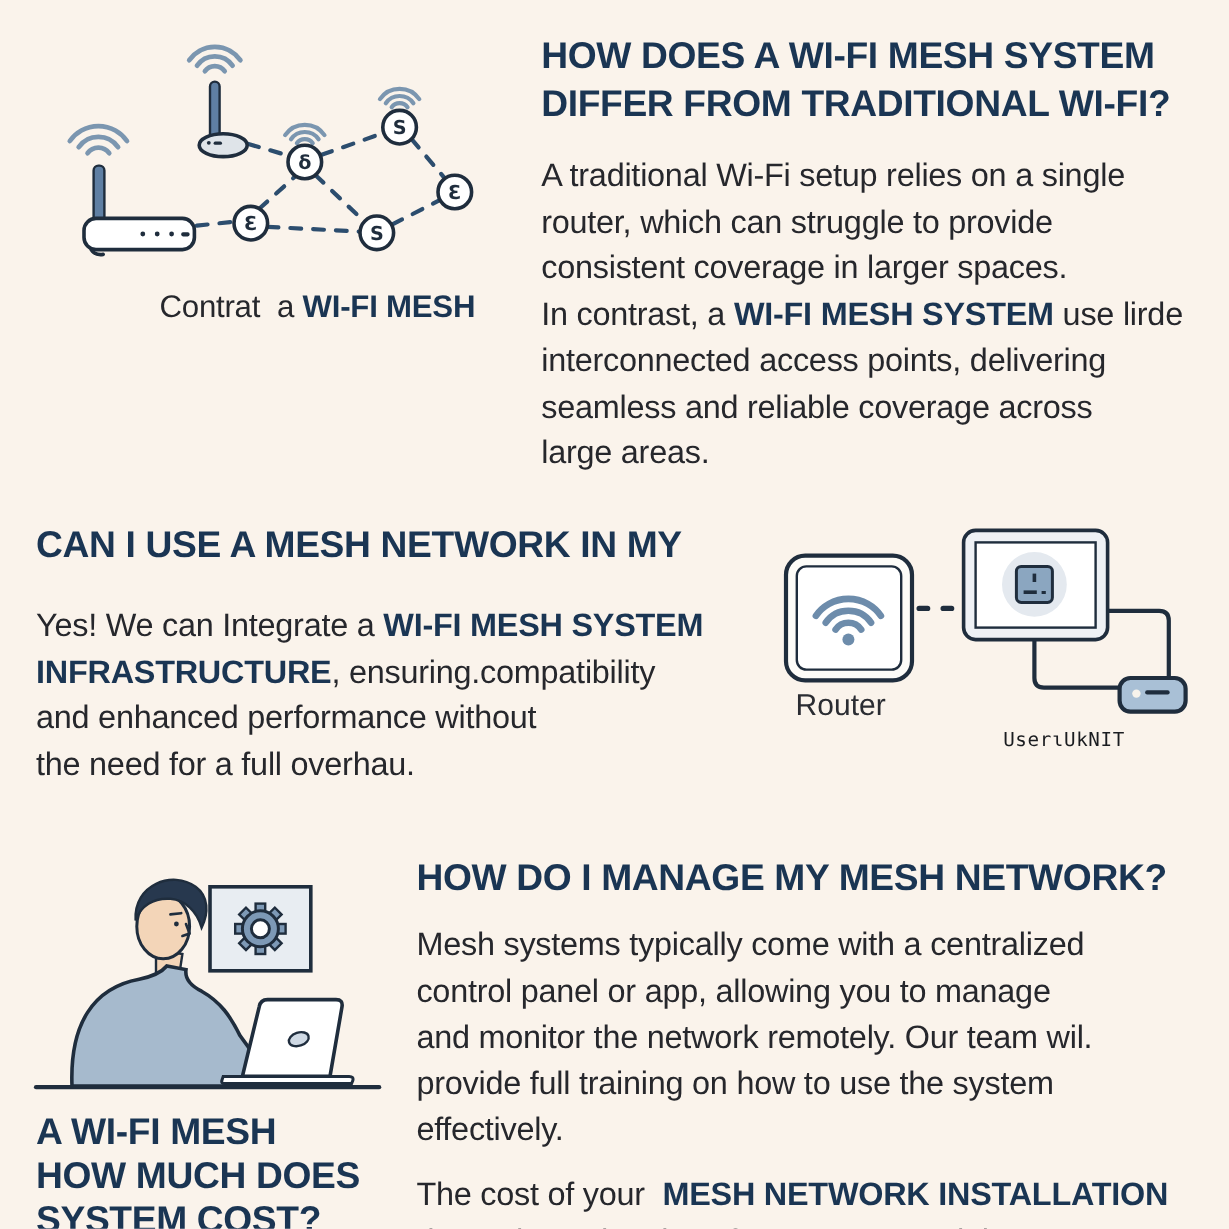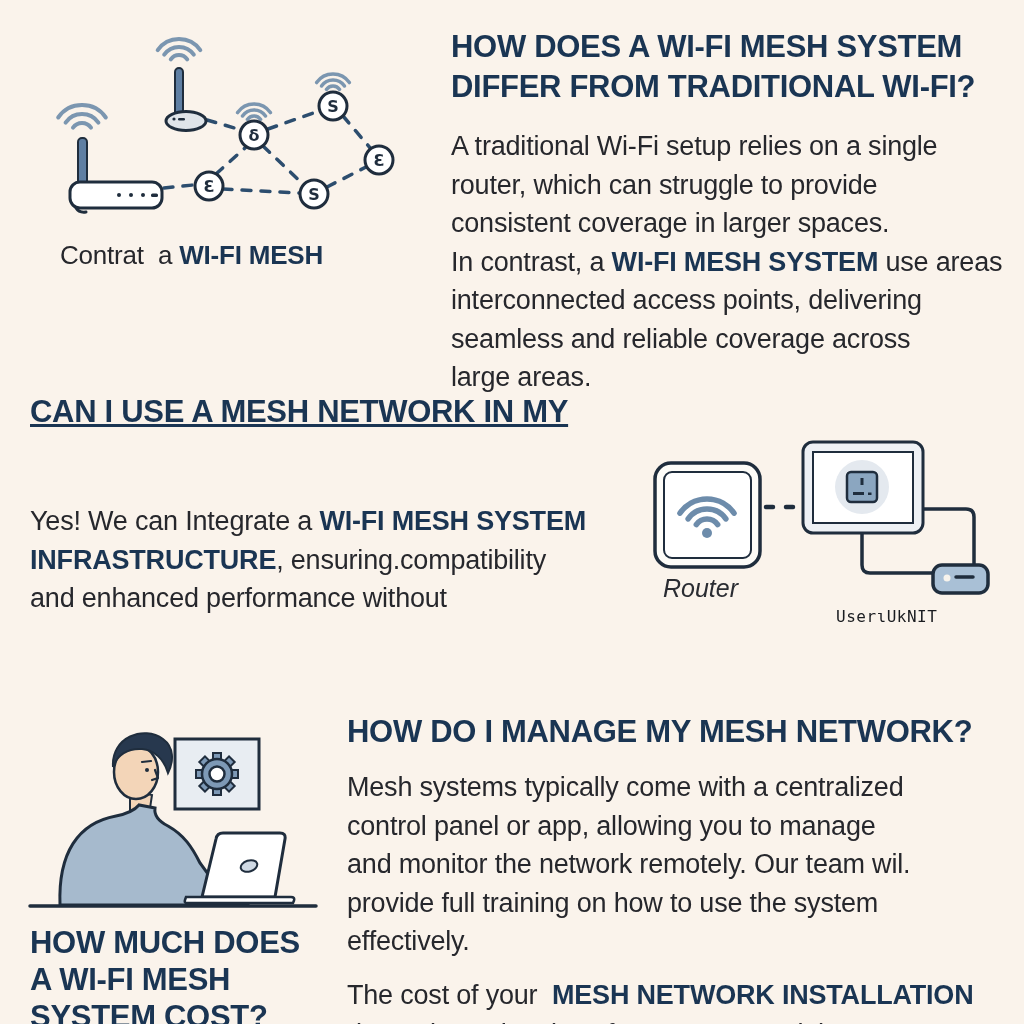--- a/index.html
+++ b/index.html
@@ -11,21 +11,21 @@
   .abs{position:absolute;}
   .h{
     font-weight:700;font-size:31px;line-height:40px;
     color:#1a3553;letter-spacing:-0.3px;
   }
   .body-txt{
     font-size:27px;line-height:38.5px;color:#26272c;letter-spacing:-0.2px;
   }
   .body-txt .b,.cap .b{font-weight:700;color:#1a3553;}
   .cap{
-    font-size:26px;line-height:35px;color:#26272c;text-align:left;letter-spacing:-0.2px;
+    font-size:26px;line-height:35px;color:#26272c;text-align:right;letter-spacing:-0.2px;
   }
   .lbl{font-size:25px;color:#2a2c32;}
   .lbl-mono{font-family:"DejaVu Sans Mono",monospace;font-size:16px;color:#1a1c20;letter-spacing:0.5px;font-weight:500;}
   .ln{white-space:pre;}
 </style>
 </head>
 <body>
 
 <svg class="abs" style="left:18px;top:14px;" width="412" height="206" viewBox="0 0 412 206">
 
@@ -111,33 +111,34 @@
   </div>
 
 <div class="abs h" style="left:451px;top:27px;width:600px;">
     <div class="ln"><span>HOW DOES A WI-FI MESH SYSTEM</span></div>
     <div class="ln"><span>DIFFER FROM TRADITIONAL WI-FI?</span></div>
   </div>
 <div class="abs body-txt" style="left:451px;top:127px;width:600px;">
     <div class="ln"><span>A traditional Wi-Fi setup relies on a single</span></div>
     <div class="ln"><span>router, which can struggle to provide</span></div>
     <div class="ln"><span>consistent coverage in larger spaces.</span></div>
-    <div class="ln"><span>In contrast, a </span><span class="b">WI-FI MESH SYSTEM</span><span> use areas</span></div>
+    <div class="ln"><span>In contrast, a </span><span class="b">WI-FI MESH SYSTEM</span><span> use lirde</span></div>
     <div class="ln"><span>interconnected access points, delivering</span></div>
     <div class="ln"><span>seamless and reliable coverage across</span></div>
     <div class="ln"><span>large areas.</span></div>
   </div>
 
-<div class="abs h" style="left:30px;top:392px;width:640px;text-decoration:underline;">
+<div class="abs h" style="left:30px;top:434px;width:640px;">
     <div class="ln"><span>CAN I USE A MESH NETWORK IN MY</span></div>
   </div>
 <div class="abs body-txt" style="left:30px;top:502px;width:640px;">
     <div class="ln"><span>Yes! We can Integrate a </span><span class="b">WI-FI MESH SYSTEM</span></div>
     <div class="ln"><span class="b">INFRASTRUCTURE</span><span>, ensuring.compatibility</span></div>
     <div class="ln"><span>and enhanced performance without</span></div>
+    <div class="ln"><span>the need for a full overhau.</span></div>
   </div>
 
 <svg class="abs" style="left:640px;top:428px;" width="384" height="175" viewBox="0 0 384 175">
 
   <path d="M222,74 V137 Q222,145 230,145 H293" fill="none" stroke="#1f2d3d" stroke-width="3.5"></path>
 
   <path d="M283,81 H326 Q334,81 334,89 V137" fill="none" stroke="#1f2d3d" stroke-width="3.5"></path>
 
   <path d="M126,79 H159" stroke="#1f2d3d" stroke-width="4.5" stroke-linecap="round" stroke-dasharray="7 13" fill="none"></path>
 
@@ -162,21 +163,21 @@
     <rect x="228" y="64.5" width="3.5" height="2.5" fill="#1f2d3d"></rect>
   </g>
 
   <g>
     <rect x="293" y="137" width="55" height="28" rx="9" fill="#a9c0d6" stroke="#1f2d3d" stroke-width="3.5"></rect>
     <circle cx="307" cy="150" r="3.5" fill="#f7f3ec"></circle>
     <path d="M316,149 H333" stroke="#1f2d3d" stroke-width="3.5" stroke-linecap="round"></path>
   </g>
 </svg>
 
-<div class="abs lbl" style="left:663px;top:574px;font-style:italic;">Router</div>
+<div class="abs lbl" style="left:663px;top:574px;">Router</div>
 <div class="abs lbl-mono" style="left:836px;top:607px;">UserɩUkNIT</div>
 
 <svg class="abs" style="left:18px;top:715px;" width="305" height="195" viewBox="0 0 305 195">
 
   <g>
     <rect x="157" y="24" width="84" height="70" fill="#e8edf2" stroke="#1f2d3d" stroke-width="3"></rect>
     <g>
       <g fill="#7d99b6" stroke="#1f2d3d" stroke-width="2">
         <rect x="195" y="38" width="8" height="10" transform="rotate(0 199 59)"></rect>
         <rect x="195" y="38" width="8" height="10" transform="rotate(45 199 59)"></rect>
@@ -206,22 +207,22 @@
   <g>
     <path d="M184,182 L198,124 Q199,118 205,118 L262,118 Q268,118 267,124 L257,182 Z" fill="#ffffff" stroke="#1f2d3d" stroke-width="3"></path>
     <ellipse cx="231" cy="151" rx="8.5" ry="5.5" transform="rotate(-18 231 151)" fill="#cfd9e4" stroke="#1f2d3d" stroke-width="2"></ellipse>
     <path d="M168,182 H273 Q277,182 276,185.5 L275,188 H169 Q166,188 167,185 Z" fill="#ffffff" stroke="#1f2d3d" stroke-width="2.5"></path>
   </g>
 
   <path d="M12,191 H298" stroke="#1f2d3d" stroke-width="3.5" stroke-linecap="round"></path>
 </svg>
 
 <div class="abs h" style="left:30px;top:924px;width:320px;line-height:37px;">
+    <div class="ln"><span>A WI-FI MESH</span></div>
     <div class="ln"><span>HOW MUCH DOES</span></div>
-    <div class="ln"><span>A WI-FI MESH</span></div>
     <div class="ln"><span>SYSTEM COST?</span></div>
   </div>
 
 <div class="abs h" style="left:347px;top:712px;width:690px;white-space:nowrap;">HOW DO I MANAGE MY MESH NETWORK?</div>
 <div class="abs body-txt" style="left:347px;top:768px;width:690px;">
     <div class="ln"><span>Mesh systems typically come with a centralized</span></div>
     <div class="ln"><span>control panel or app, allowing you to manage</span></div>
     <div class="ln"><span>and monitor the network remotely. Our team wil.</span></div>
     <div class="ln"><span>provide full training on how to use the system</span></div>
     <div class="ln"><span>effectively.</span></div>

